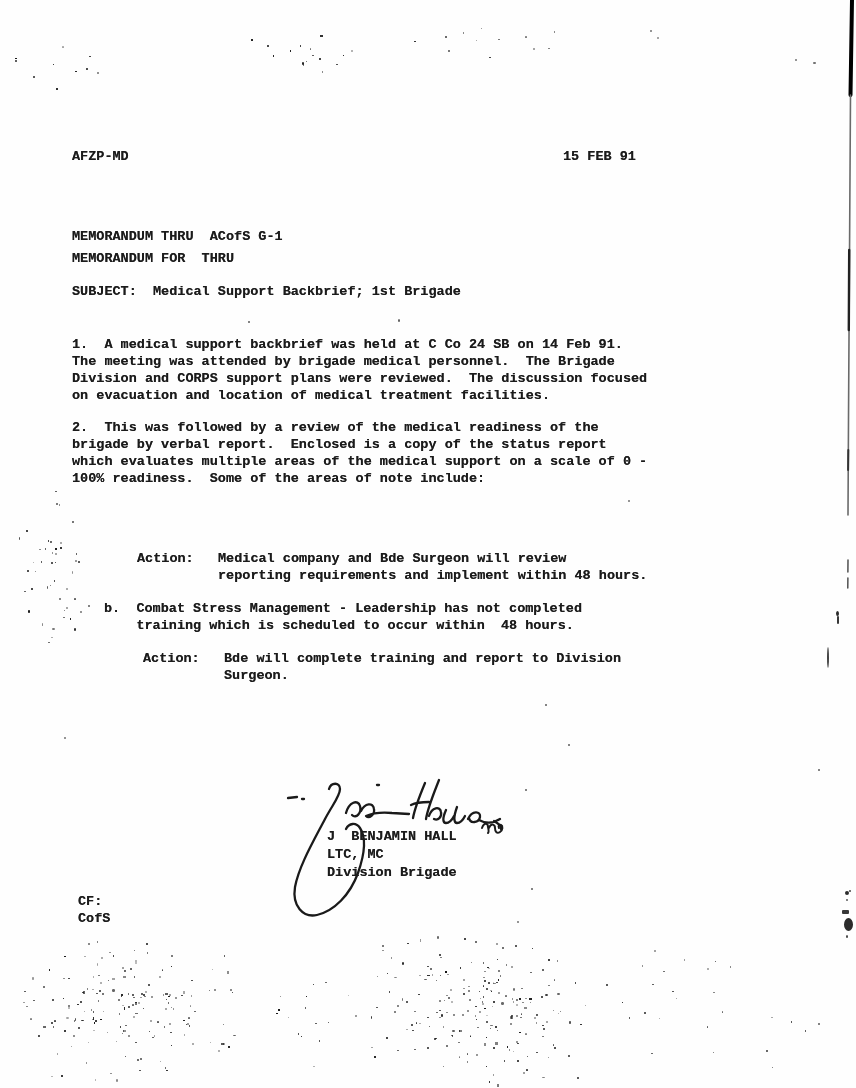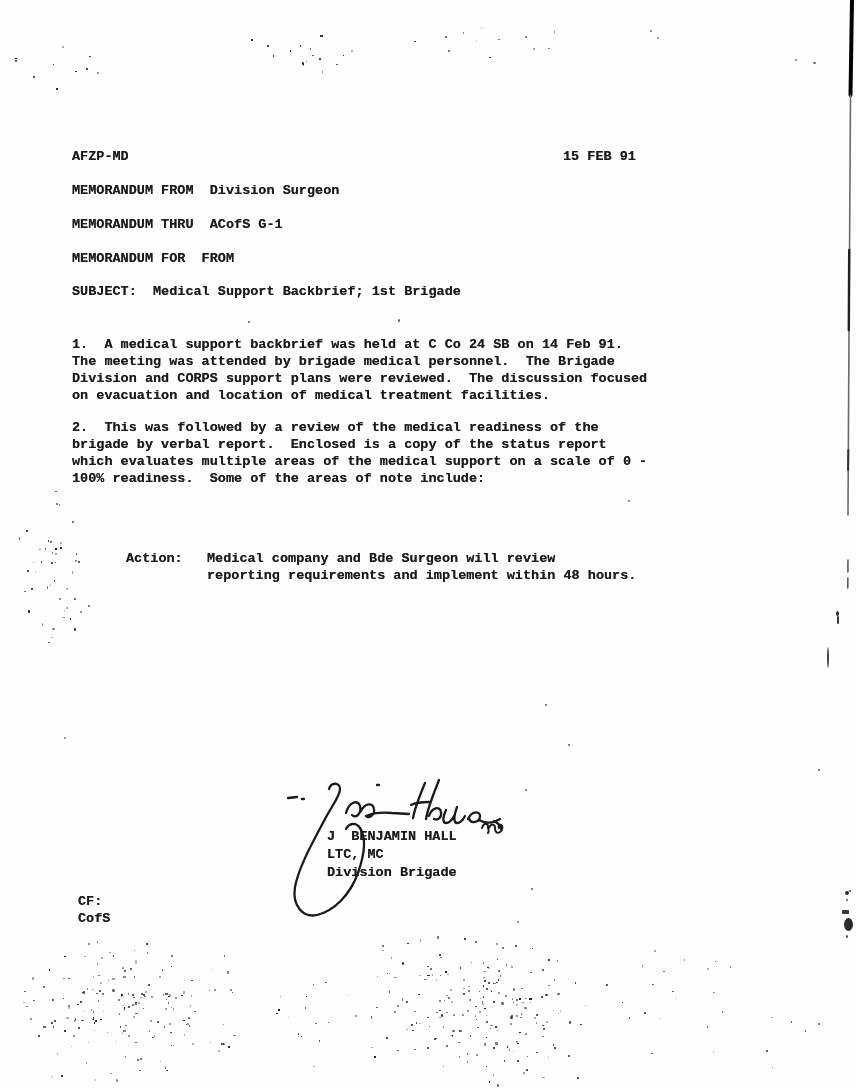--- a/index.html
+++ b/index.html
@@ -23,35 +23,38 @@
   .speck{position:absolute;background:#151515;}
   svg{position:absolute;overflow:visible;}
 </style>
 </head>
 <body>
 
 <div class="page">
 
   <div class="line" style="left:72px;top:148px">AFZP-MD</div>
   <div class="line" style="left:563px;top:148px">15 FEB 91</div>
-  <div class="line" style="left:72px;top:182px">MEMORANDUM FROM  Division Surgeon</div>
-  <div class="line" style="left:72px;top:216px">MEMORANDUM THRU  ACofS G-1</div>
-  <div class="line" style="left:72px;top:250px">MEMORANDUM FOR  FROM</div>
+  <div class="line" style="left:72px;top:228px">MEMORANDUM THRU  ACofS G-1</div>
+  <div class="line" style="left:72px;top:250px">MEMORANDUM FOR  THRU</div>
   <div class="line" style="left:72px;top:283px">SUBJECT:  Medical Support Backbrief; 1st Brigade</div>
 
   <div class="line" style="left:72px;top:336px">1.  A medical support backbrief was held at C Co 24 SB on 14 Feb 91.
 The meeting was attended by brigade medical personnel.  The Brigade
 Division and CORPS support plans were reviewed.  The discussion focused
 on evacuation and location of medical treatment facilities.</div>
   <div class="line" style="left:72px;top:419px">2.  This was followed by a review of the medical readiness of the
 brigade by verbal report.  Enclosed is a copy of the status report
 which evaluates multiple areas of the medical support on a scale of 0 -
 100% readiness.  Some of the areas of note include:</div>
-  <div class="line" style="left:126px;top:550px">Action:   Medical company and Bde Surgeon will review
+  <div class="line" style="left:137px;top:550px">Action:   Medical company and Bde Surgeon will review
           reporting requirements and implement within 48 hours.</div>
+  <div class="line" style="left:104px;top:600px">b.  Combat Stress Management - Leadership has not completed
+    training which is scheduled to occur within  48 hours.</div>
+  <div class="line" style="left:143px;top:650px">Action:   Bde will complete training and report to Division
+          Surgeon.</div>
 
   <div style="position:absolute;left:327px;top:828px;">
     <div class="line sig-line" style="position:static">J  BENJAMIN HALL</div>
     <div class="line sig-line" style="position:static">LTC, MC</div>
     <div class="line sig-line" style="position:static">Division Brigade</div>
   </div>
 
   <svg style="left:276px;top:776px" width="240" height="150" viewBox="0 0 240 150" fill="none" stroke="#1a1a1a" stroke-width="2.3" stroke-linecap="round" stroke-linejoin="round">
     <path d="M 12,22 l 9,-1 M 26,23 l 2,0"></path>
     <path d="M 53,13 C 55,6 64,6 64,13 C 64,20 57,28 49,43 C 37,66 23,90 19,111 C 16,130 27,142 41,139 C 58,135 74,119 82,97 C 89,77 90,61 84,52 C 80,46 73,47 70,53"></path>

